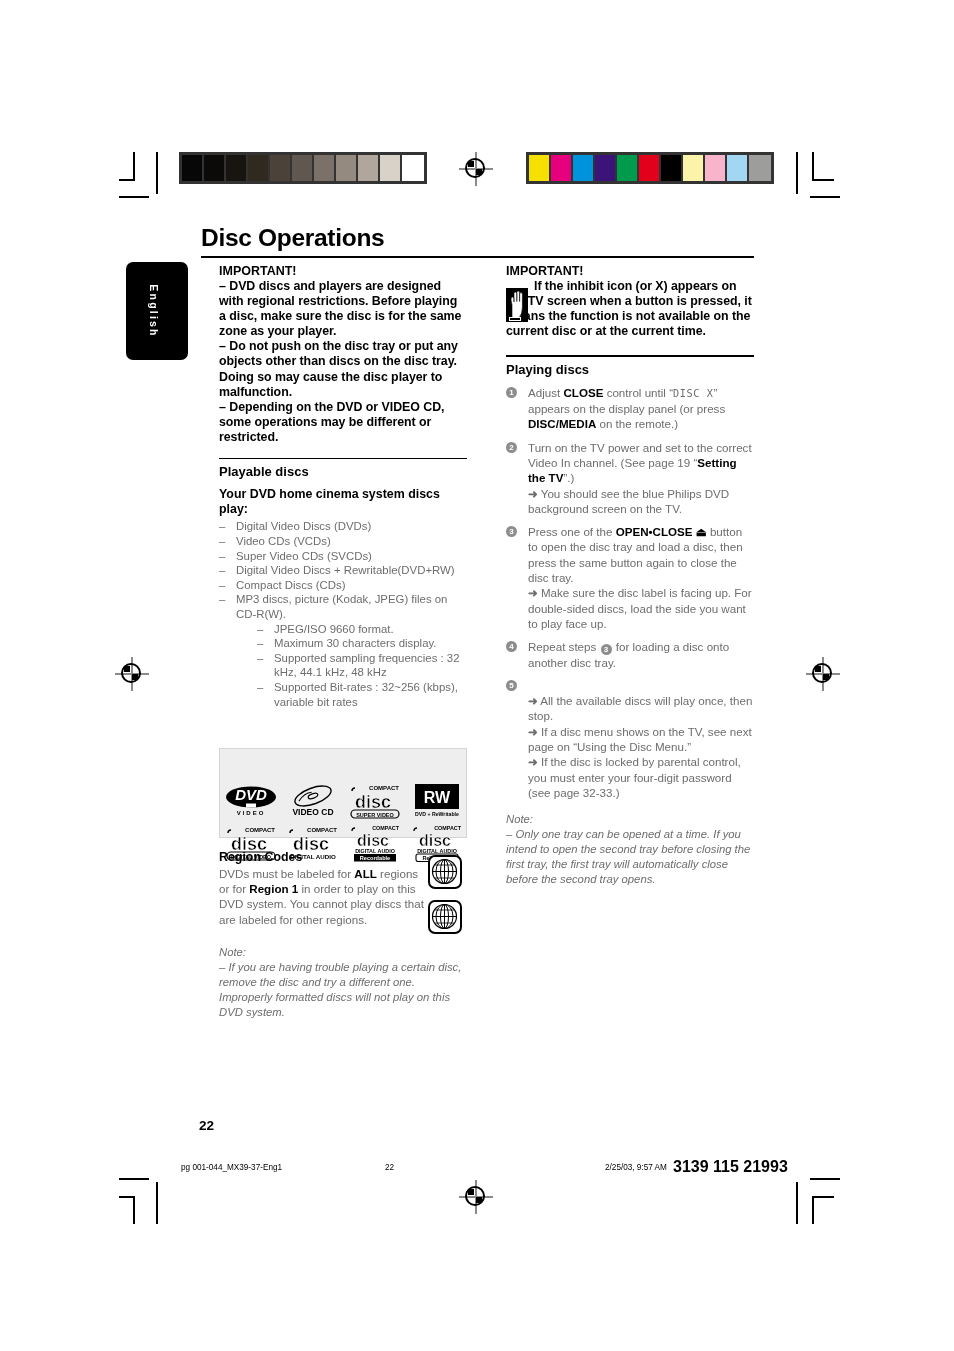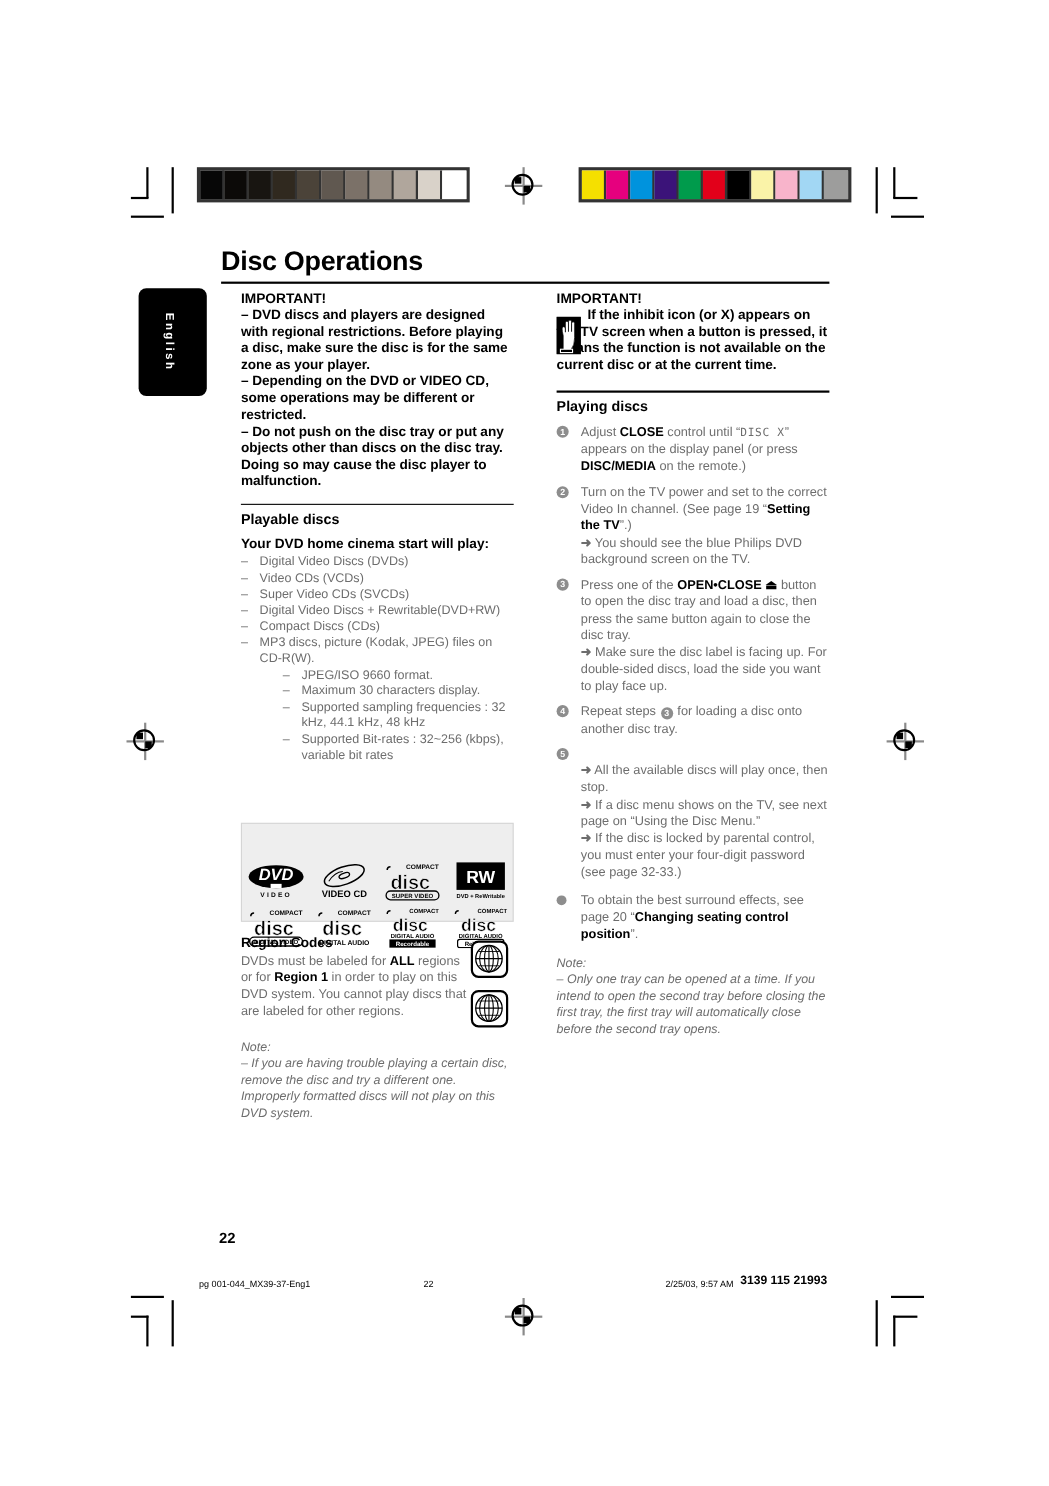--- a/index.html
+++ b/index.html
@@ -196,21 +196,21 @@
     font-weight: bold;
   }
   .foot {
     position: absolute;
     font-size: 8.2px;
     color: #000;
   }
   #foot-file { left: 181px; top: 1163px; }
   #foot-pg   { left: 385px; top: 1163px; }
   #foot-date { left: 605px; top: 1163px; }
-  #foot-code { left: 673px; top: 1158px; font-size: 11px; font-weight: bold; }
+  #foot-code { left: 673px; top: 1158px; font-size: 16px; font-weight: bold; }
 </style>
 </head>
 <body>
 
 <div id="page">
 
   <div class="crop-line" style="left:156px; top:152px; width:1.6px; height:42px;"></div>
   <div class="crop-line" style="left:133px; top:152px; width:1.6px; height:28px;"></div>
   <div class="crop-line" style="left:119px; top:179px; width:16px; height:1.6px;"></div>
   <div class="crop-line" style="left:119px; top:196px; width:30px; height:1.6px;"></div>
@@ -290,26 +290,26 @@
     <span class="lbl">English</span>
   </div>
 
   <div id="page-title">Disc Operations</div>
   <div id="title-rule"></div>
 
   <div class="col" id="col-left">
 
     <div class="imp-head">IMPORTANT!</div>
     <p class="imp-body">–  DVD discs and players are designed with regional restrictions. Before playing a disc, make sure the disc is for the same zone as your player.</p>
+    <p class="imp-body">–  Do not push on the disc tray or put any objects other than discs on the disc tray.  Doing so may cause the disc player to malfunction.</p>
     <p class="imp-body">–  Depending on the DVD or VIDEO CD, some operations may be different or restricted.</p>
-    <p class="imp-body">–  Do not push on the disc tray or put any objects other than discs on the disc tray.  Doing so may cause the disc player to malfunction.</p>
 
     <div class="sect-rule"></div>
     <div class="sect-head">Playable discs</div>
-    <div class="sub-head">Your DVD home cinema start will play:</div>
+    <div class="sub-head">Your DVD home cinema system discs play:</div>
 
     <ul class="dashlist">
       <li><span class="d">–</span><span>Digital Video Discs (DVDs)</span></li>
       <li><span class="d">–</span><span>Video CDs (VCDs)</span></li>
       <li><span class="d">–</span><span>Super Video CDs (SVCDs)</span></li>
       <li><span class="d">–</span><span>Digital Video Discs + Rewritable(DVD+RW)</span></li>
       <li><span class="d">–</span><span>Compact Discs (CDs)</span></li>
       <li><span class="d">–</span><span>MP3 discs, picture (Kodak, JPEG) files on CD-R(W).</span>
         <ul class="dashlist">
           <li><span class="d">–</span><span>JPEG/ISO 9660 format.</span></li>
@@ -469,24 +469,20 @@
       <li>
         <span class="bullet-num">5</span>
         <br><span class="arrow">➜</span>
         <span>All the available discs will play once, then stop.</span>
         <br><span class="arrow">➜</span>
         <span>If a disc menu shows on the TV, see next page on “Using the Disc Menu.”</span>
         <br><span class="arrow">➜</span>
         <span>If the disc is locked by parental control, you must enter your four-digit password (see page 32-33.)</span>
       </li>
 
-      <li style="margin-top:11px;">
-        <span class="bullet-dot"></span>
-        <span>To obtain the best surround effects, see page 20 “</span><b>Changing seating control position</b><span>”.</span>
-      </li>
     </ol>
 
     <div class="note" style="margin-top:12px;">
       <div>Note:</div>
       <div>–  Only one tray can be opened at a time.  If you intend to open the second tray before closing the first tray, the first tray will automatically close before the second tray opens.</div>
     </div>
   </div>
 
   <div id="inhibit-icon">
     <svg width="22" height="34" viewBox="0 0 22 34">

